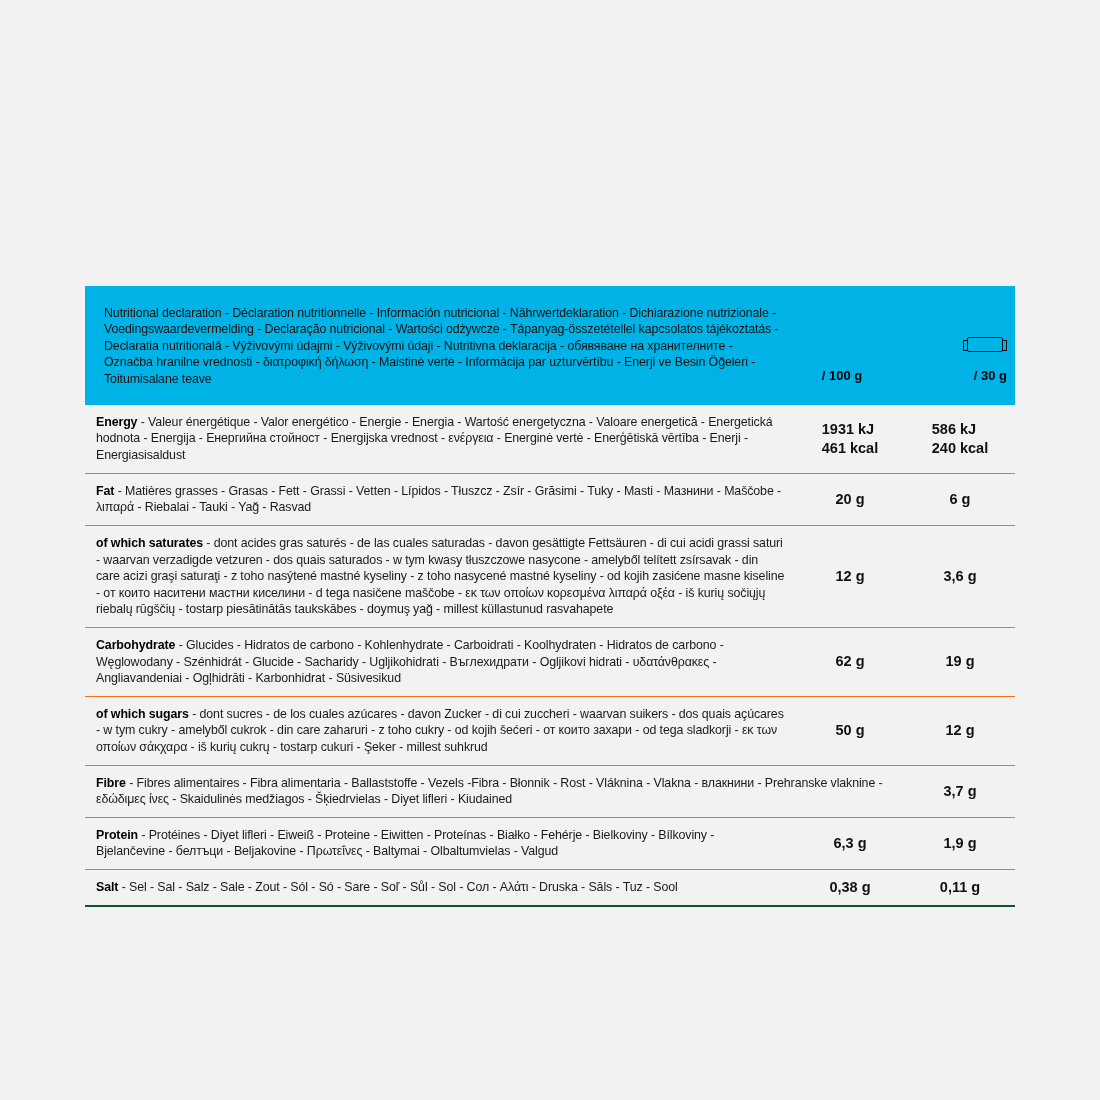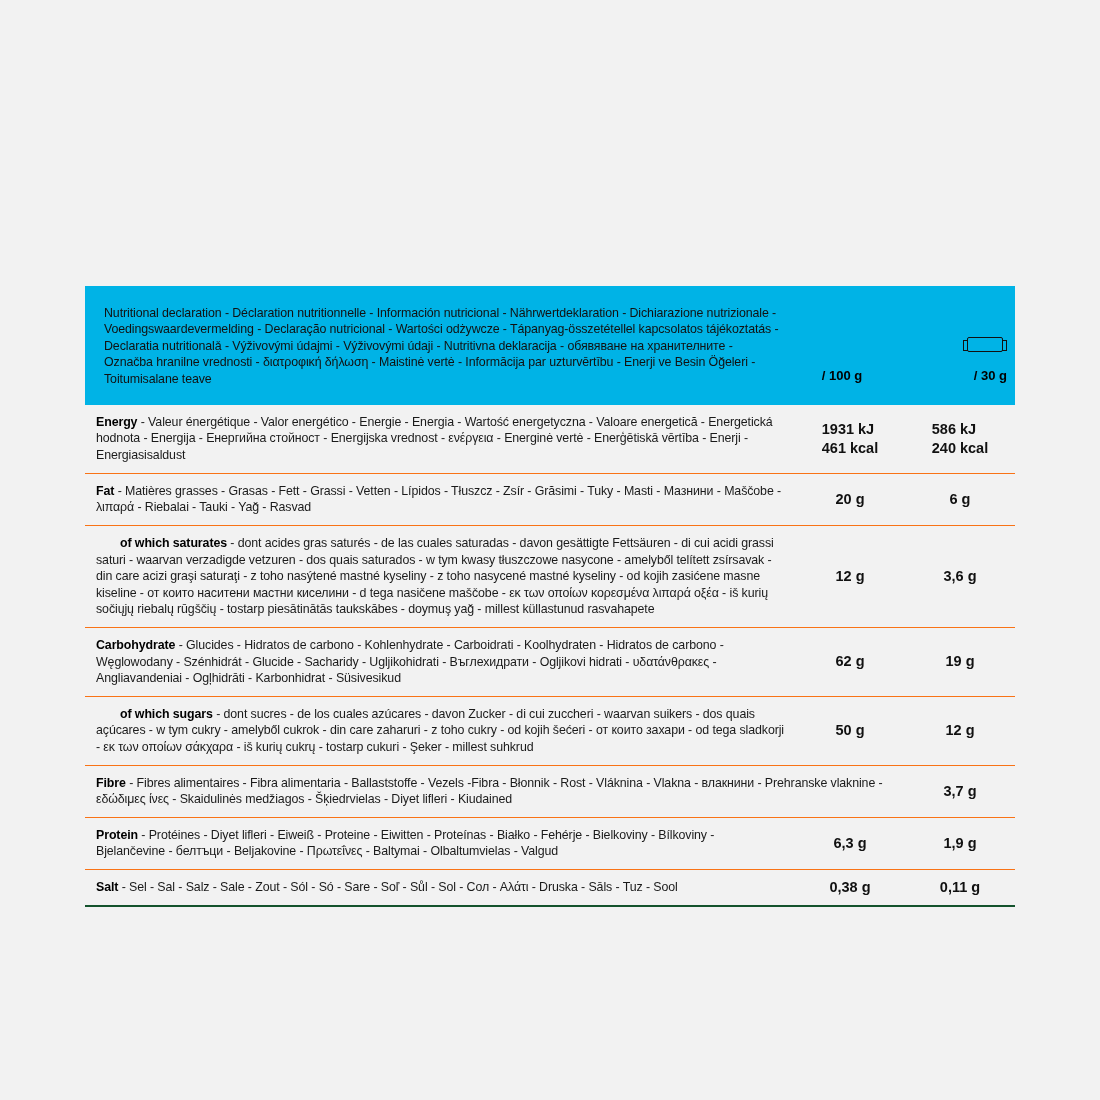--- a/index.html
+++ b/index.html
@@ -93,21 +93,20 @@
     line-height: 1.34;
     color: #1a1a1a;
     letter-spacing: -0.1px;
   }
   .row-label b {
     font-weight: bold;
     color: #000;
   }
   .row-label .sub {
     font-weight: bold;
-    margin-left: 24px;
   }
   .row-val {
     width: 110px;
     flex: 0 0 110px;
     display: flex;
     align-items: center;
     justify-content: center;
     text-align: left;
     font-size: 14.5px;
     font-weight: bold;

